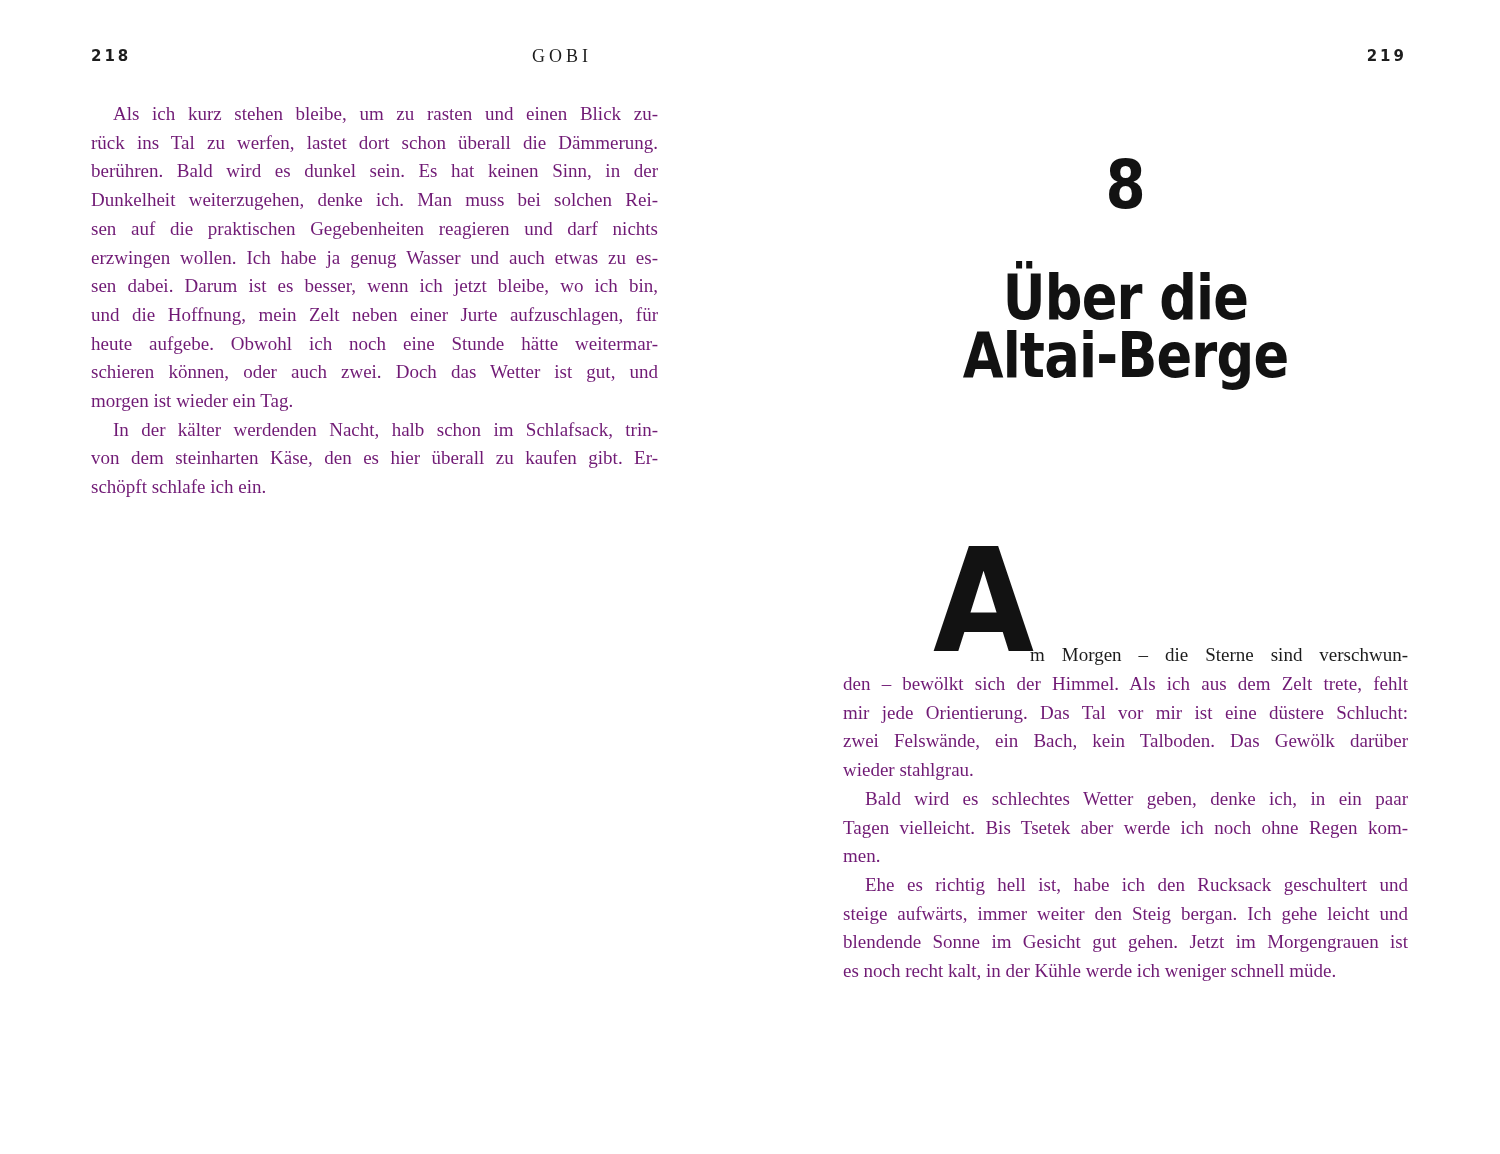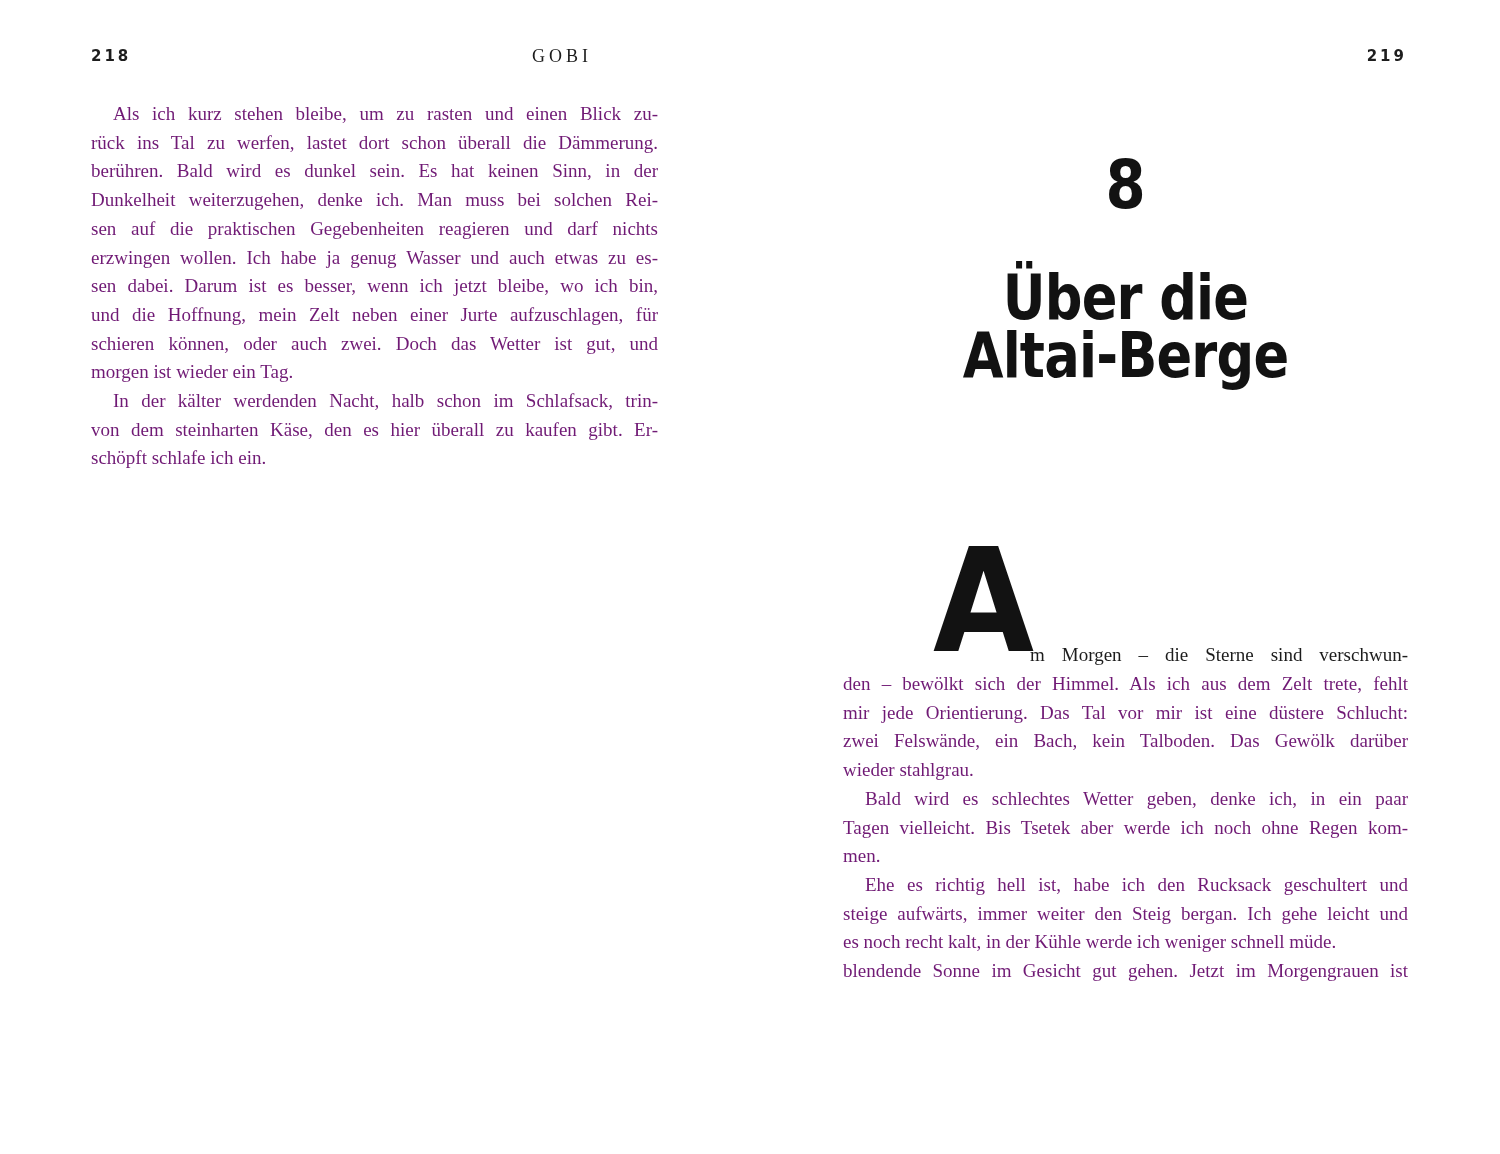--- a/index.html
+++ b/index.html
@@ -105,20 +105,21 @@
 
   <div id="left-text" class="textblock">
       <div class="line indent">Als ich kurz stehen bleibe, um zu rasten und einen Blick zu-</div>
       <div class="line">rück ins Tal zu werfen, lastet dort schon überall die Dämmerung.</div>
       <div class="line">berühren. Bald wird es dunkel sein. Es hat keinen Sinn, in der</div>
       <div class="line">Dunkelheit weiterzugehen, denke ich. Man muss bei solchen Rei-</div>
       <div class="line">sen auf die praktischen Gegebenheiten reagieren und darf nichts</div>
       <div class="line">erzwingen wollen. Ich habe ja genug Wasser und auch etwas zu es-</div>
       <div class="line">sen dabei. Darum ist es besser, wenn ich jetzt bleibe, wo ich bin,</div>
       <div class="line">und die Hoffnung, mein Zelt neben einer Jurte aufzuschlagen, für</div>
+      <div class="line">heute aufgebe. Obwohl ich noch eine Stunde hätte weitermar-</div>
       <div class="line">schieren können, oder auch zwei. Doch das Wetter ist gut, und</div>
       <div class="line last">morgen ist wieder ein Tag.</div>
       <div class="line indent">In der kälter werdenden Nacht, halb schon im Schlafsack, trin-</div>
       <div class="line">von dem steinharten Käse, den es hier überall zu kaufen gibt. Er-</div>
       <div class="line last">schöpft schlafe ich ein.</div>
     </div>
 
   <div id="folio-right" class="folio">219</div>
 
   <div class="chapter-number">8</div>
@@ -135,17 +136,17 @@
   <div id="right-text" class="textblock">
       <div class="line">den – bewölkt sich der Himmel. Als ich aus dem Zelt trete, fehlt</div>
       <div class="line">mir jede Orientierung. Das Tal vor mir ist eine düstere Schlucht:</div>
       <div class="line">zwei Felswände, ein Bach, kein Talboden. Das Gewölk darüber</div>
       <div class="line last">wieder stahlgrau.</div>
       <div class="line indent">Bald wird es schlechtes Wetter geben, denke ich, in ein paar</div>
       <div class="line">Tagen vielleicht. Bis Tsetek aber werde ich noch ohne Regen kom-</div>
       <div class="line last">men.</div>
       <div class="line indent">Ehe es richtig hell ist, habe ich den Rucksack geschultert und</div>
       <div class="line">steige aufwärts, immer weiter den Steig bergan. Ich gehe leicht und</div>
+      <div class="line">blendende Sonne im Gesicht gut gehen. Jetzt im Morgengrauen ist</div>
       <div class="line last">es noch recht kalt, in der Kühle werde ich weniger schnell müde.</div>
-      <div class="line">blendende Sonne im Gesicht gut gehen. Jetzt im Morgengrauen ist</div>
     </div>
 
 </div>
 
 </body></html>

